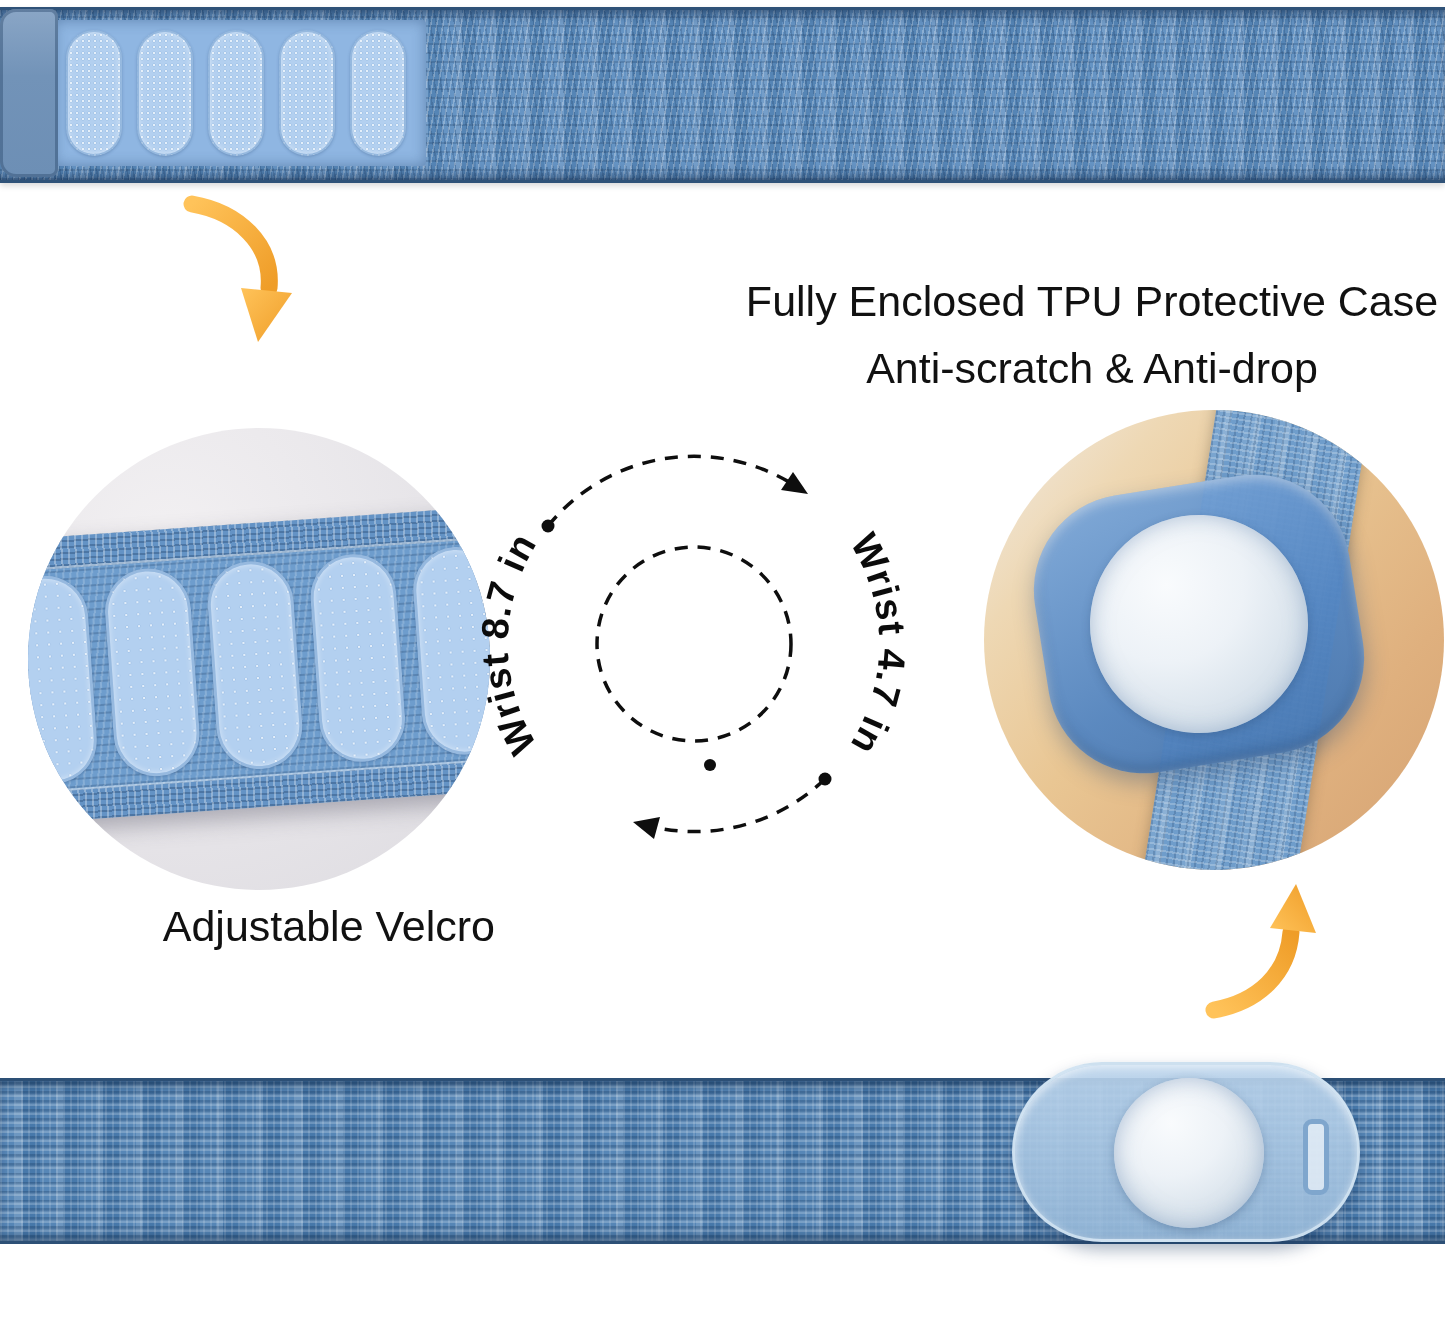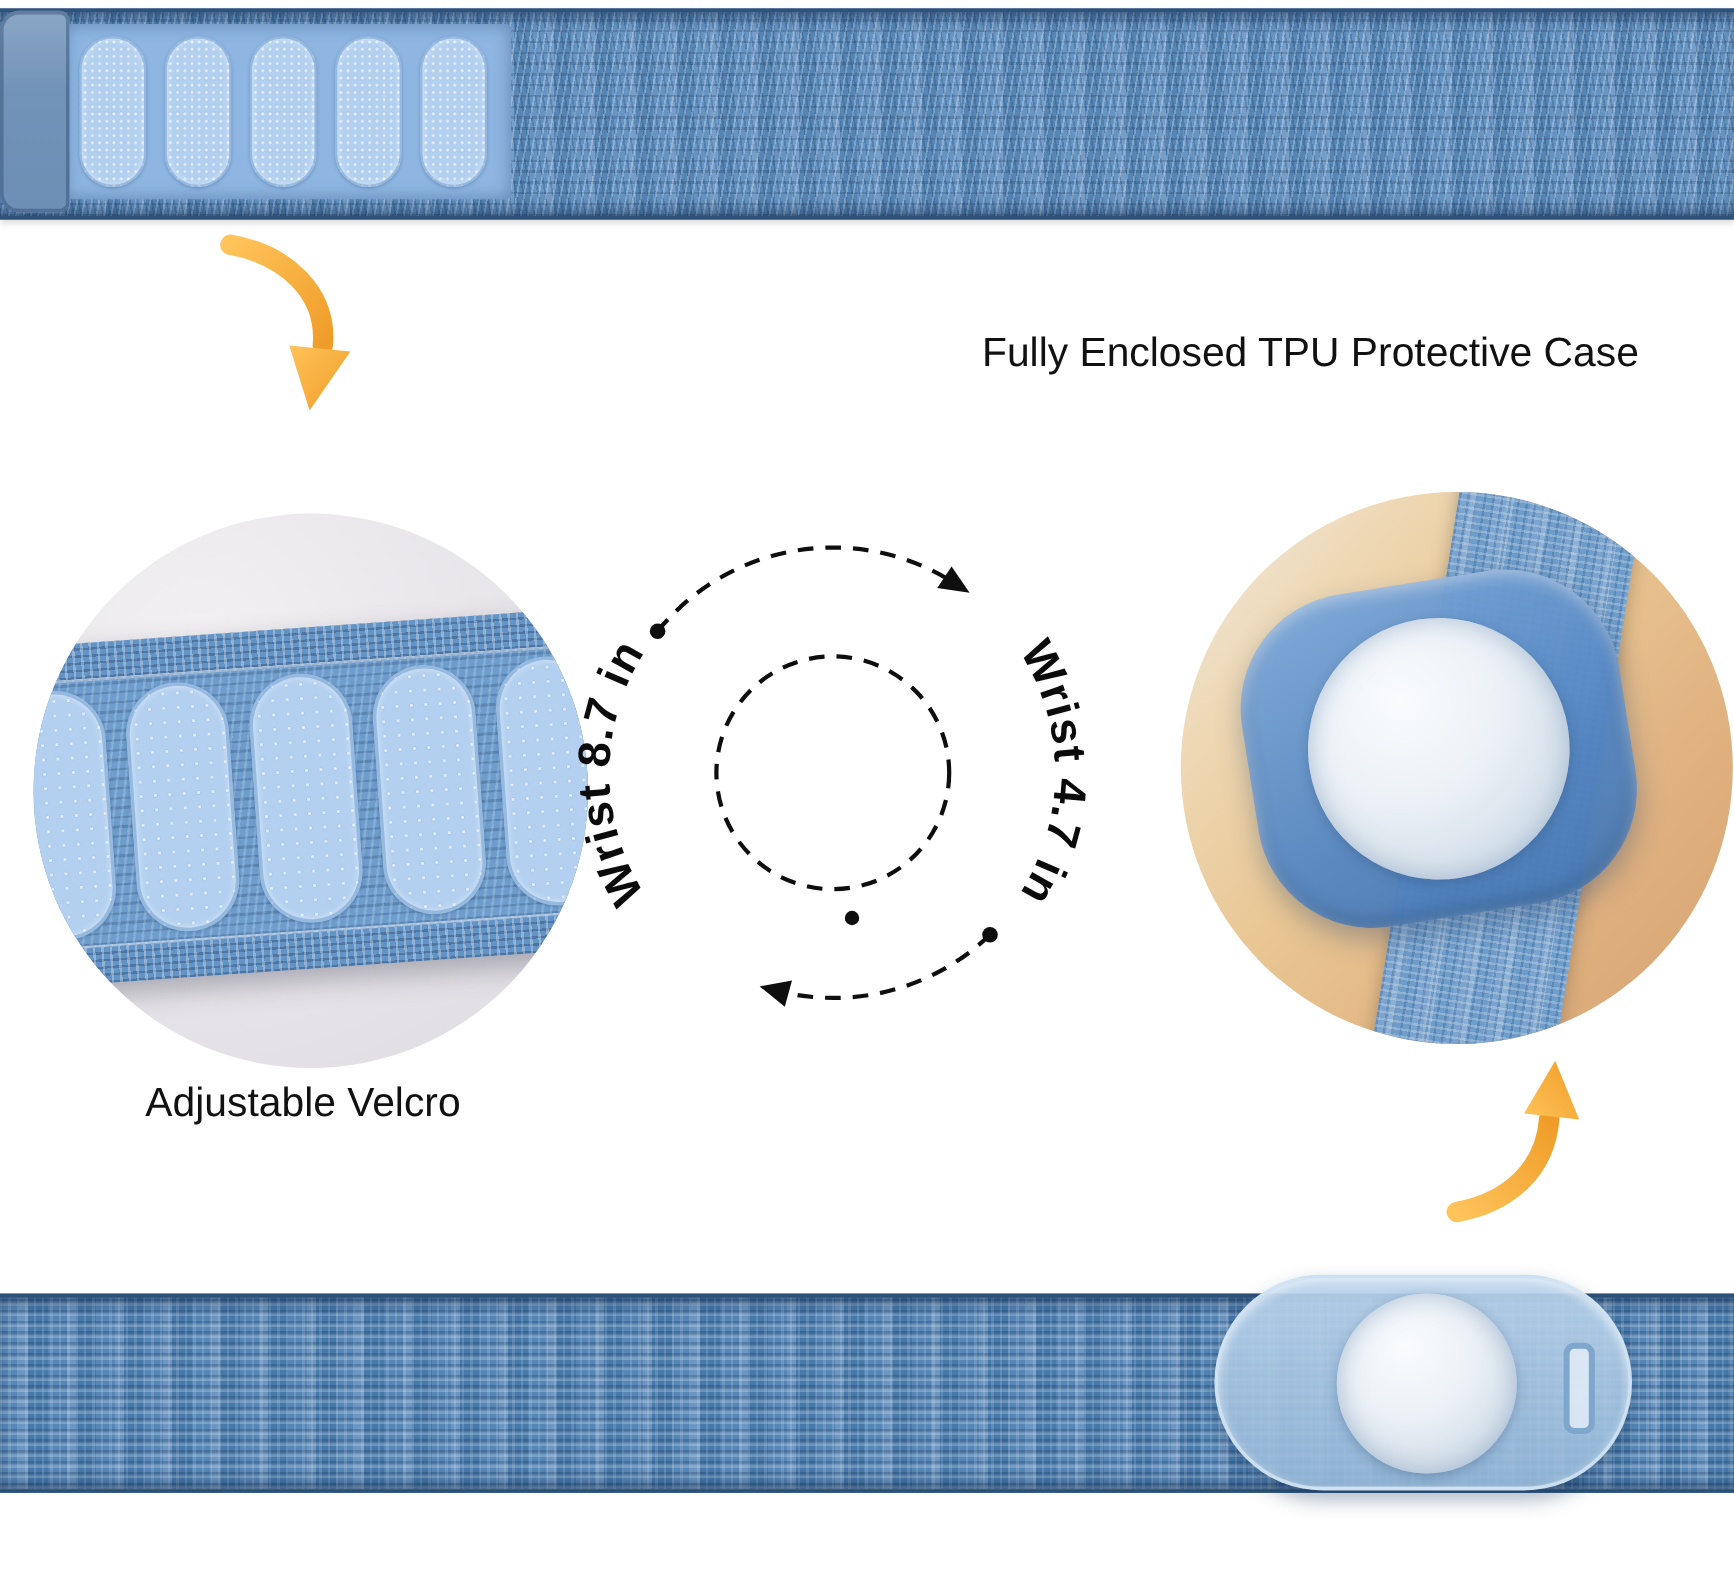--- a/index.html
+++ b/index.html
@@ -21,23 +21,23 @@
     background:linear-gradient(180deg,#8aa6c6,#7293b8 40%,#6d8fb5);
     border-radius:16px 8px 8px 16px;box-shadow:inset 0 0 0 3px rgba(46,78,114,.45);z-index:2;}
   .velcro-panel{position:absolute;left:54px;top:10px;width:372px;height:146px;background:#8fb6e2;border-radius:4px;
     box-shadow:inset 0 0 14px rgba(38,72,112,.45);display:flex;align-items:center;gap:15px;padding:0 12px;box-sizing:border-box;z-index:1;}
   .pad{width:56px;height:126px;border-radius:28px;background-color:#b3d0f0;
     background-image:radial-gradient(rgba(255,255,255,.65) 1px, rgba(140,178,220,.35) 1.6px, rgba(0,0,0,0) 2.1px);
     background-size:6px 6px;border:2px solid rgba(125,165,210,.55);
     box-shadow:inset 0 0 6px rgba(255,255,255,.5), 0 1px 3px rgba(35,70,115,.3);flex:0 0 auto;box-sizing:border-box;}
 
   
-  .note{position:absolute;color:#111;text-align:center;font-size:34px;line-height:1.55;}
+  .note{position:absolute;color:#111;text-align:center;font-size:43px;line-height:1.55;}
   .note-case{left:742px;top:268px;width:700px;}
-  .note-velcro{left:10px;top:893px;width:485px;}
+  .note-velcro{left:10px;top:893px;width:485px;text-align:right;}
 
   
   .arrow{position:absolute;}
   .arrow-down{left:178px;top:192px;width:128px;height:166px;}
   .arrow-up{left:1194px;top:878px;width:132px;height:142px;}
 
   
   .photo-circle{position:absolute;border-radius:50%;overflow:hidden;}
   .photo-circle.left{left:28px;top:428px;width:462px;height:462px;
     background:radial-gradient(circle at 30% 25%, #f2f0f2, #e6e4e8 60%, #dddbe0);}
@@ -112,20 +112,21 @@
         <stop offset="0" stop-color="#FFC35A"></stop>
           <stop offset="1" stop-color="#EF9D28"></stop>
       </linearGradient>
     </defs>
     <path d="M14 12 C60 20 95 52 91 96" fill="none" stroke="url(#a1grad)" stroke-width="17" stroke-linecap="round"></path>
     <polygon points="80 150 63 96 114 101" fill="url(#a1grad)"></polygon>
   </svg>
 
   <div class="note note-case">
     <div>Fully Enclosed TPU Protective Case</div>
+    <div>Anti-scratch &amp; Anti-drop</div>
   </div>
 
   <div class="photo-circle left">
     <div class="finger"></div>
     <div class="zoom-strap">
       <div class="zoom-selvage"></div>
       <div class="zoom-field">
         <div class="pad pad-big"></div>
         <div class="pad pad-big"></div>
         <div class="pad pad-big"></div>

